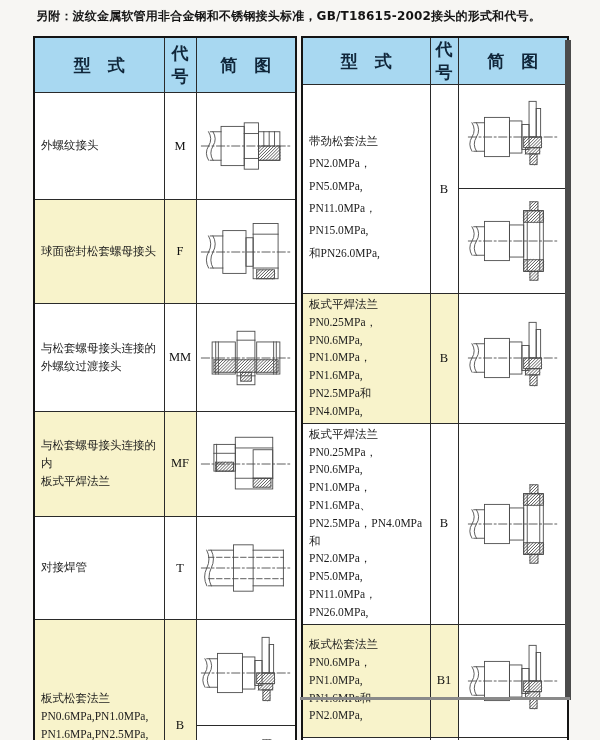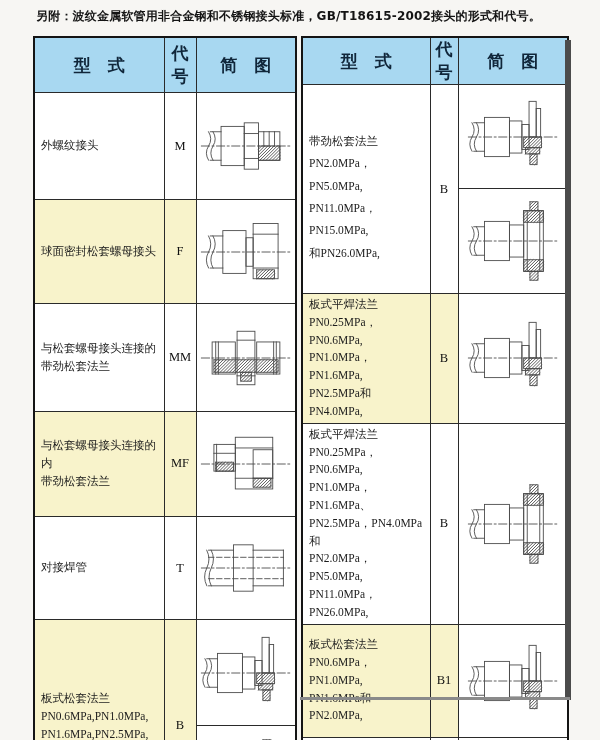--- a/index.html
+++ b/index.html
@@ -135,21 +135,21 @@
                   <line x1="80" y1="76" x2="82" y2="74"></line>
                   <rect x="62" y="66" width="20" height="10" fill="none"></rect>
                 </g>
               </svg>
             </div>
           </td>
     </tr>
     <tr style="height:91px">
       <td class="type">
             <div class="lines">与松套螺母接头连接的
-带劲松套法兰</div>
+外螺纹过渡接头</div>
           </td>
       <td class="code">MM</td>
       <td class="diag">
             <div class="dslot">
               <svg viewBox="0 0 100 92" width="94" height="82">
                 <g stroke="#4a4a4a" stroke-width="1" fill="none" stroke-linecap="square">
                   <line x1="0" y1="46" x2="100" y2="46" stroke-dasharray="9 3 2 3"></line>
                   <rect x="12" y="28" width="26" height="36" fill="none"></rect>
                   <line x1="16" y1="28" x2="16" y2="64"></line>
                   <line x1="19" y1="28" x2="19" y2="64"></line>
@@ -194,21 +194,21 @@
                   <line x1="55" y1="72" x2="56" y2="71"></line>
                   <rect x="44" y="62" width="12" height="10" fill="none"></rect>
                 </g>
               </svg>
             </div>
           </td>
     </tr>
     <tr class="hl" style="height:89px">
       <td class="type">
             <div class="lines">与松套螺母接头连接的内
-带劲松套法兰</div>
+板式平焊法兰</div>
           </td>
       <td class="code">MF</td>
       <td class="diag">
             <div class="dslot">
               <svg viewBox="0 0 100 92" width="94" height="82">
                 <g stroke="#4a4a4a" stroke-width="1" fill="none" stroke-linecap="square">
                   <line x1="0" y1="46" x2="100" y2="46" stroke-dasharray="9 3 2 3"></line>
                   <rect x="14" y="24" width="24" height="30" fill="none"></rect>
                   <line x1="14" y1="34" x2="38" y2="34"></line>
                   <line x1="17" y1="24" x2="17" y2="54"></line>

